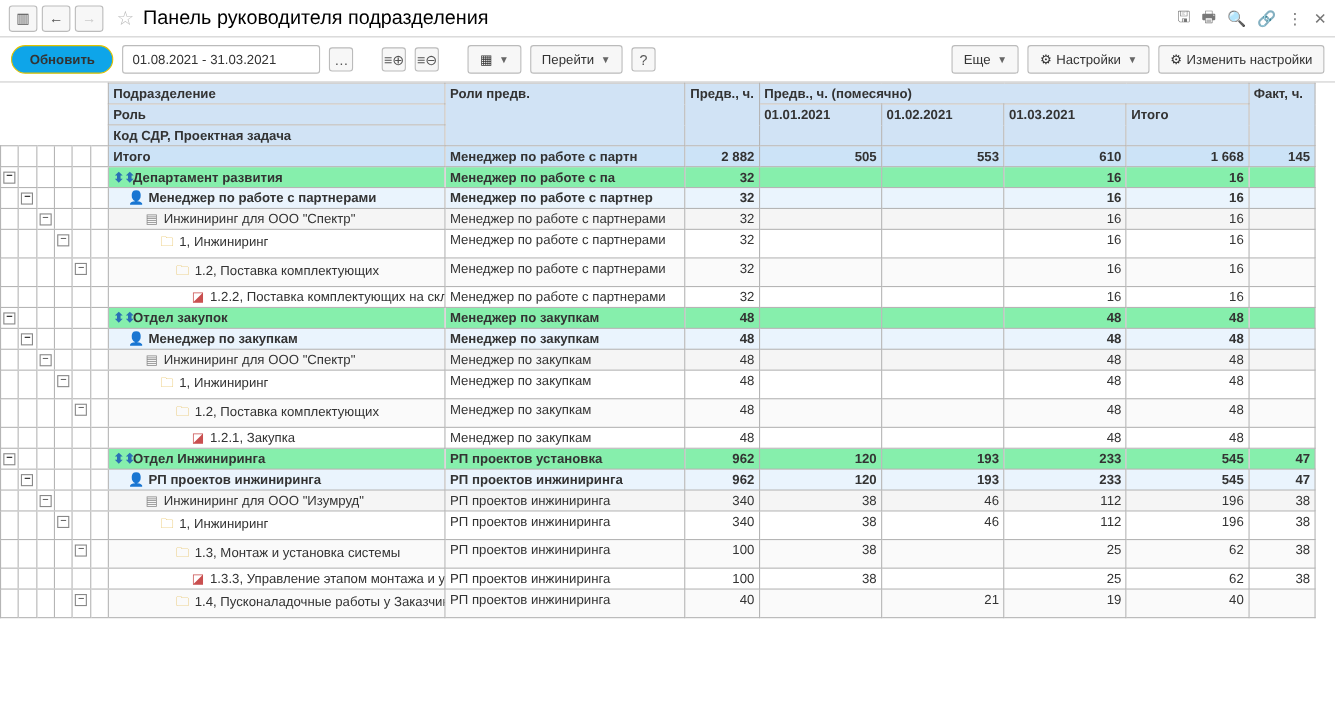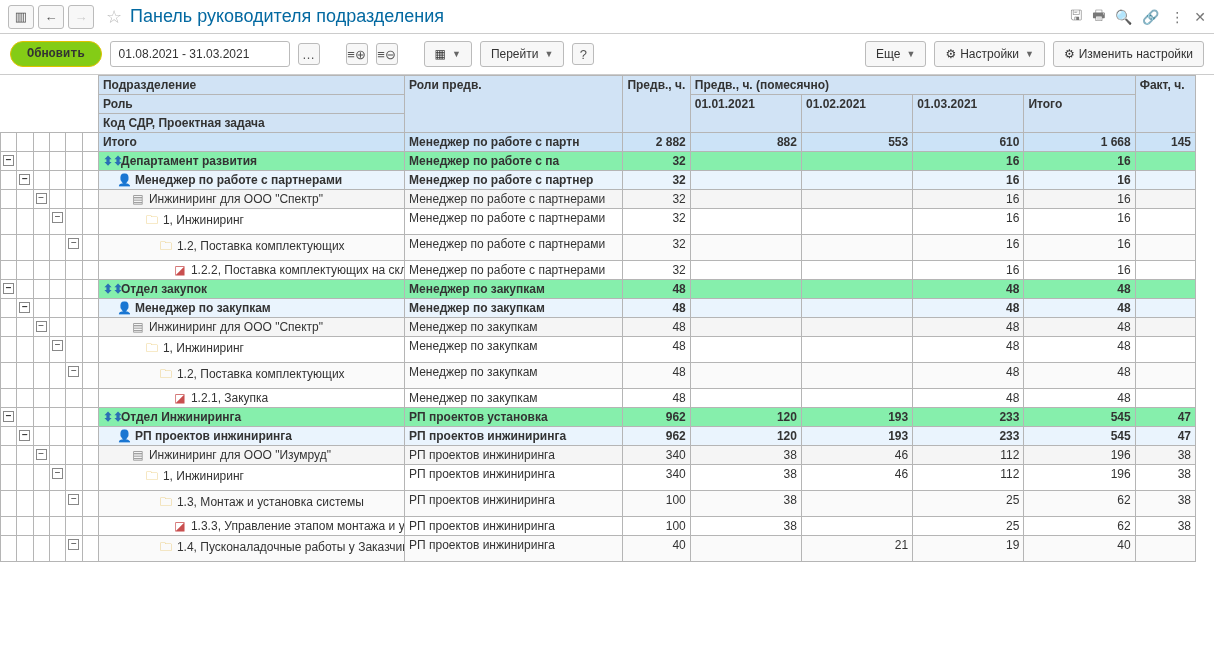--- a/index.html
+++ b/index.html
@@ -45,21 +45,21 @@
     height: 24px;
     display: inline-flex;
     align-items: center;
     justify-content: center;
     color: #bbb;
     font-size: 18px;
     margin-right: 4px;
   }
   .title {
     font-size: 18px;
-    color: #0369a1;
+    color: #000000;
   }
   .titlebar .right-icons {
     margin-left: auto;
     display: flex;
     gap: 10px;
     align-items: center;
   }
   .titlebar .right-icons span {
     color: #777;
     font-size: 14px;
@@ -79,26 +79,25 @@
     border-radius: 3px;
     background: #f7f7f7;
     padding: 0 10px;
     display: inline-flex;
     align-items: center;
     gap: 4px;
     font-size: 12px;
     cursor: pointer;
   }
   .btn.yellow {
-    background: #84cc16;
+    background: #0ea5e9;
     border-color: #e0c200;
     font-weight: bold;
     border-radius: 14px;
     padding: 0 16px;
-    font-family: Liberation Mono, monospace;
   }
   .date-field {
     height: 26px;
     border: 1px solid #bbb;
     border-radius: 3px;
     padding: 0 8px;
     display: inline-flex;
     align-items: center;
     min-width: 180px;
     background: #fff;
@@ -279,21 +278,21 @@
         <tr class="row-total">
           <td class="tree-cell"></td>
           <td class="tree-cell"></td>
           <td class="tree-cell"></td>
           <td class="tree-cell"></td>
           <td class="tree-cell"></td>
           <td class="tree-cell"></td>
           <td style="padding-left: 4px;">Итого</td>
           <td>Менеджер по работе с партн</td>
           <td class="num">2 882</td>
-          <td class="num">882</td>
+          <td class="num">505</td>
           <td class="num">553</td>
           <td class="num">610</td>
           <td class="num">1 668</td>
           <td class="num">145</td>
         </tr>
         <tr class="row-dept">
           <td class="tree-cell"><span class="tree-toggle">−</span></td>
           <td class="tree-cell"></td>
           <td class="tree-cell"></td>
           <td class="tree-cell"></td>

